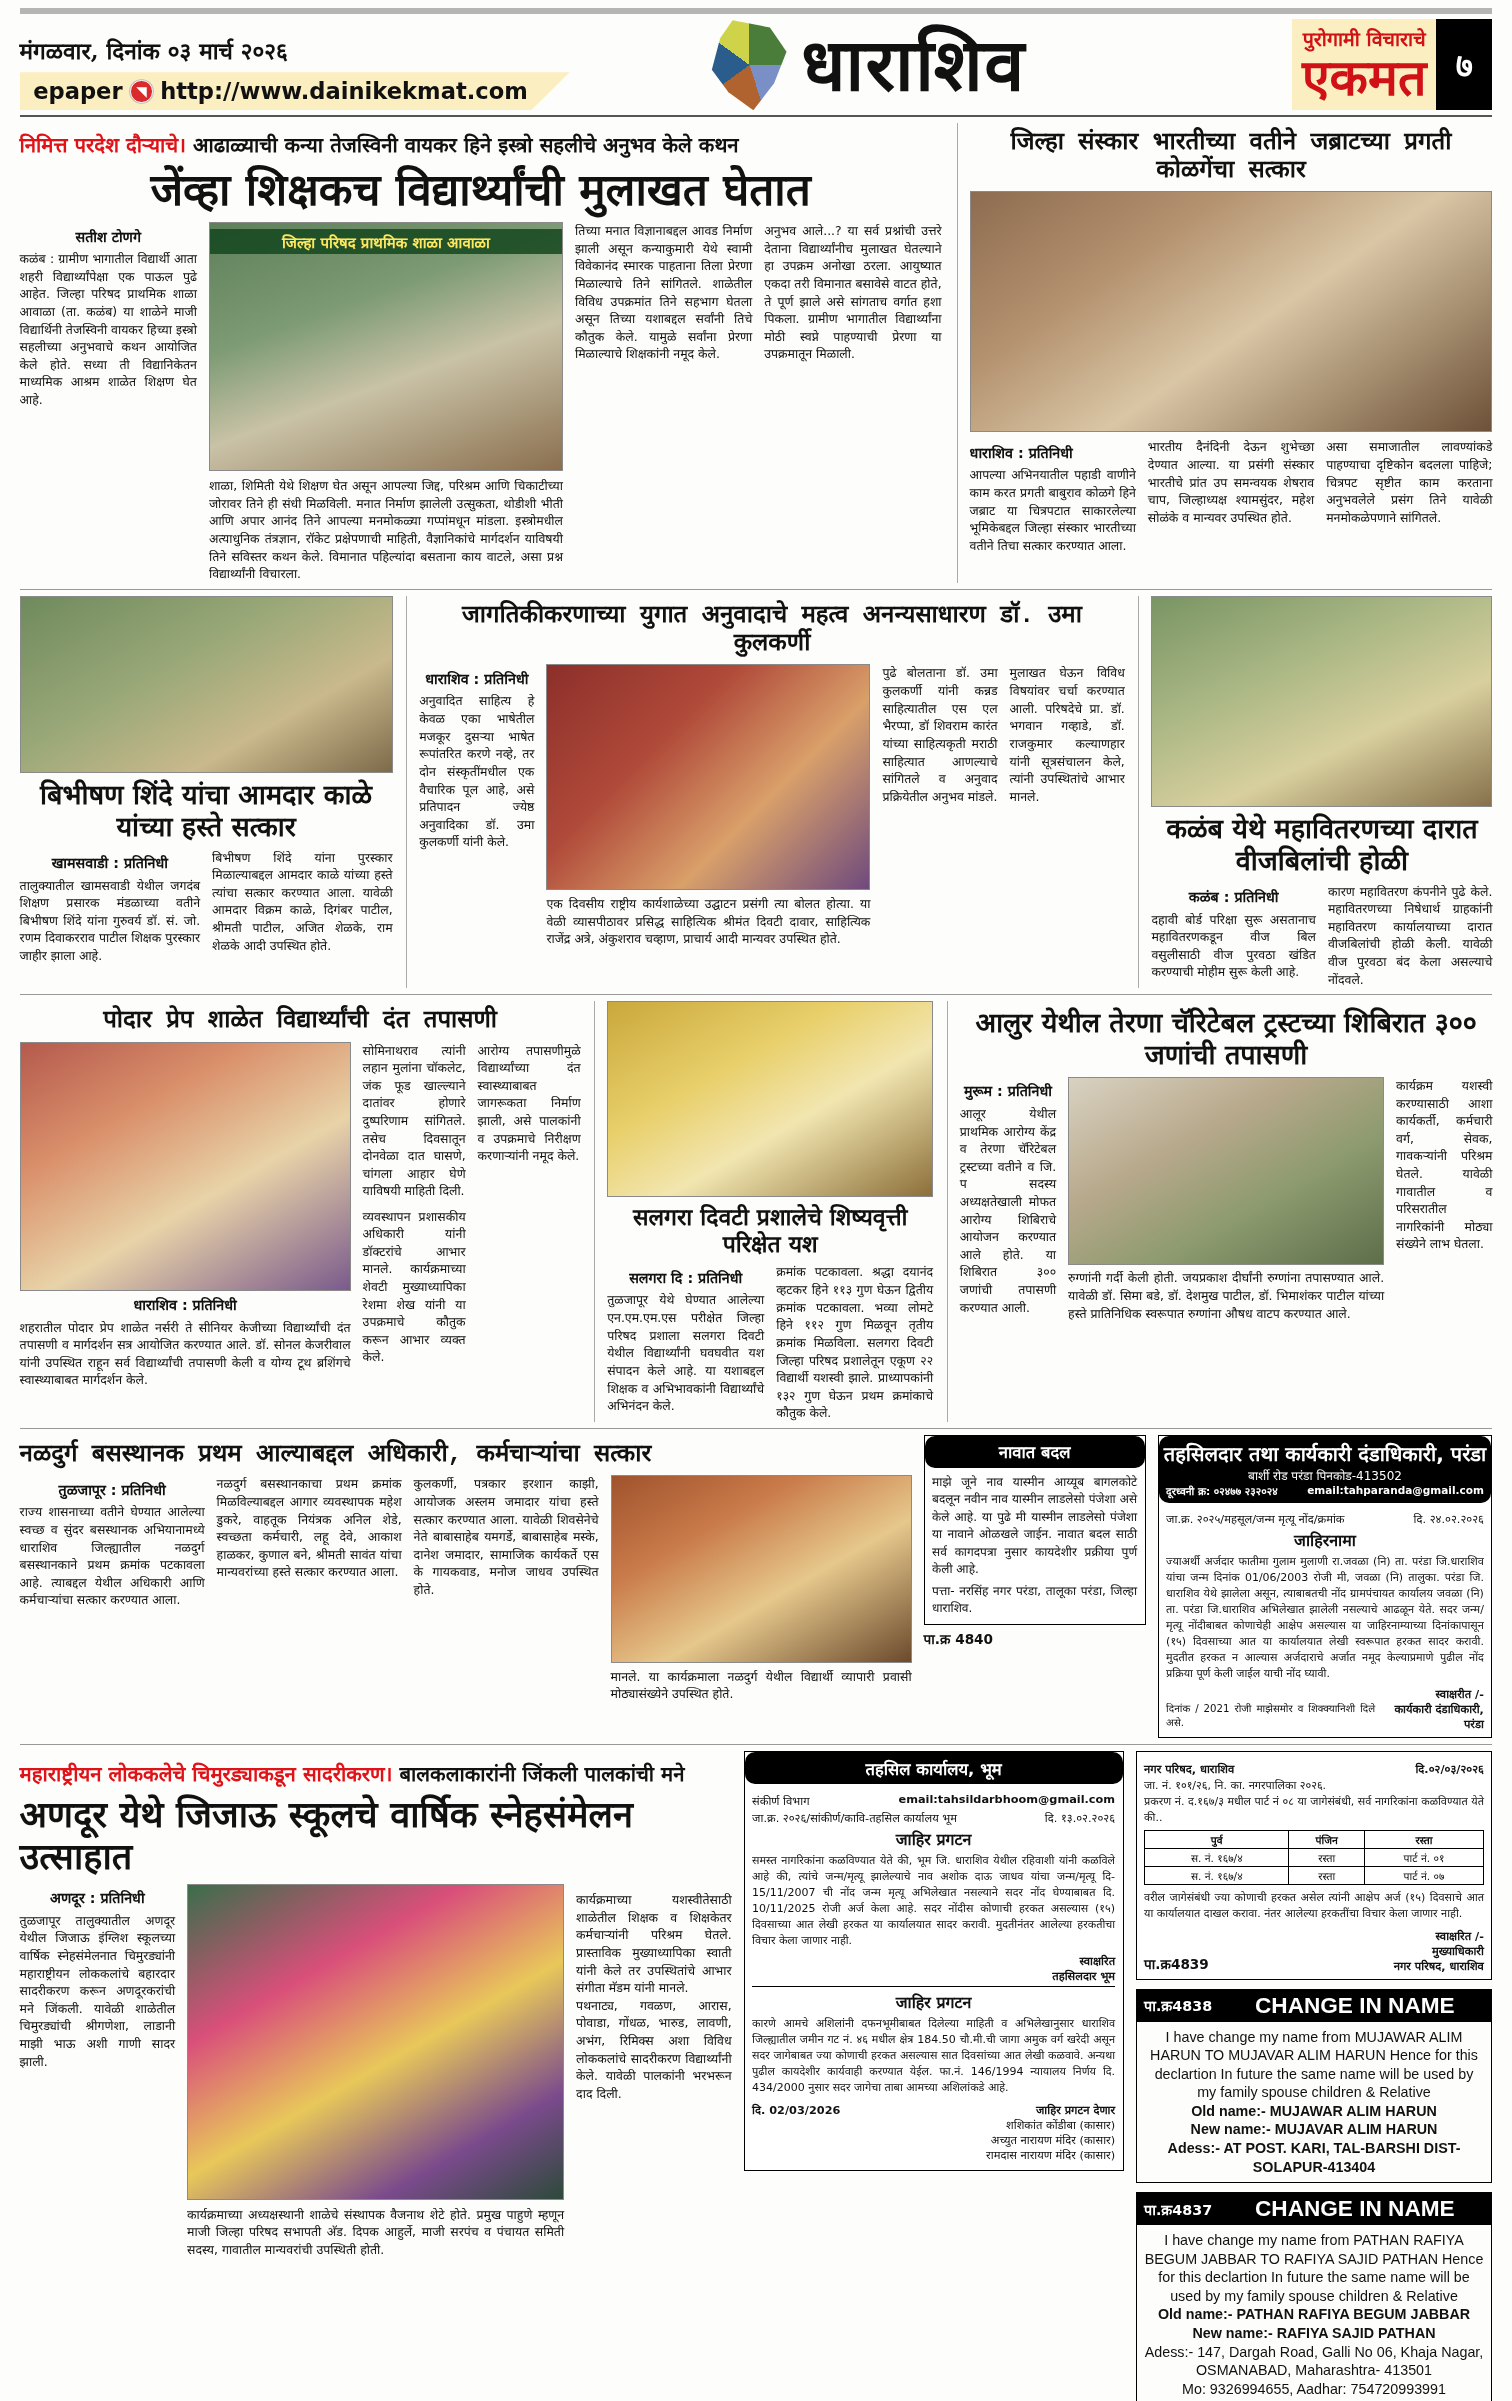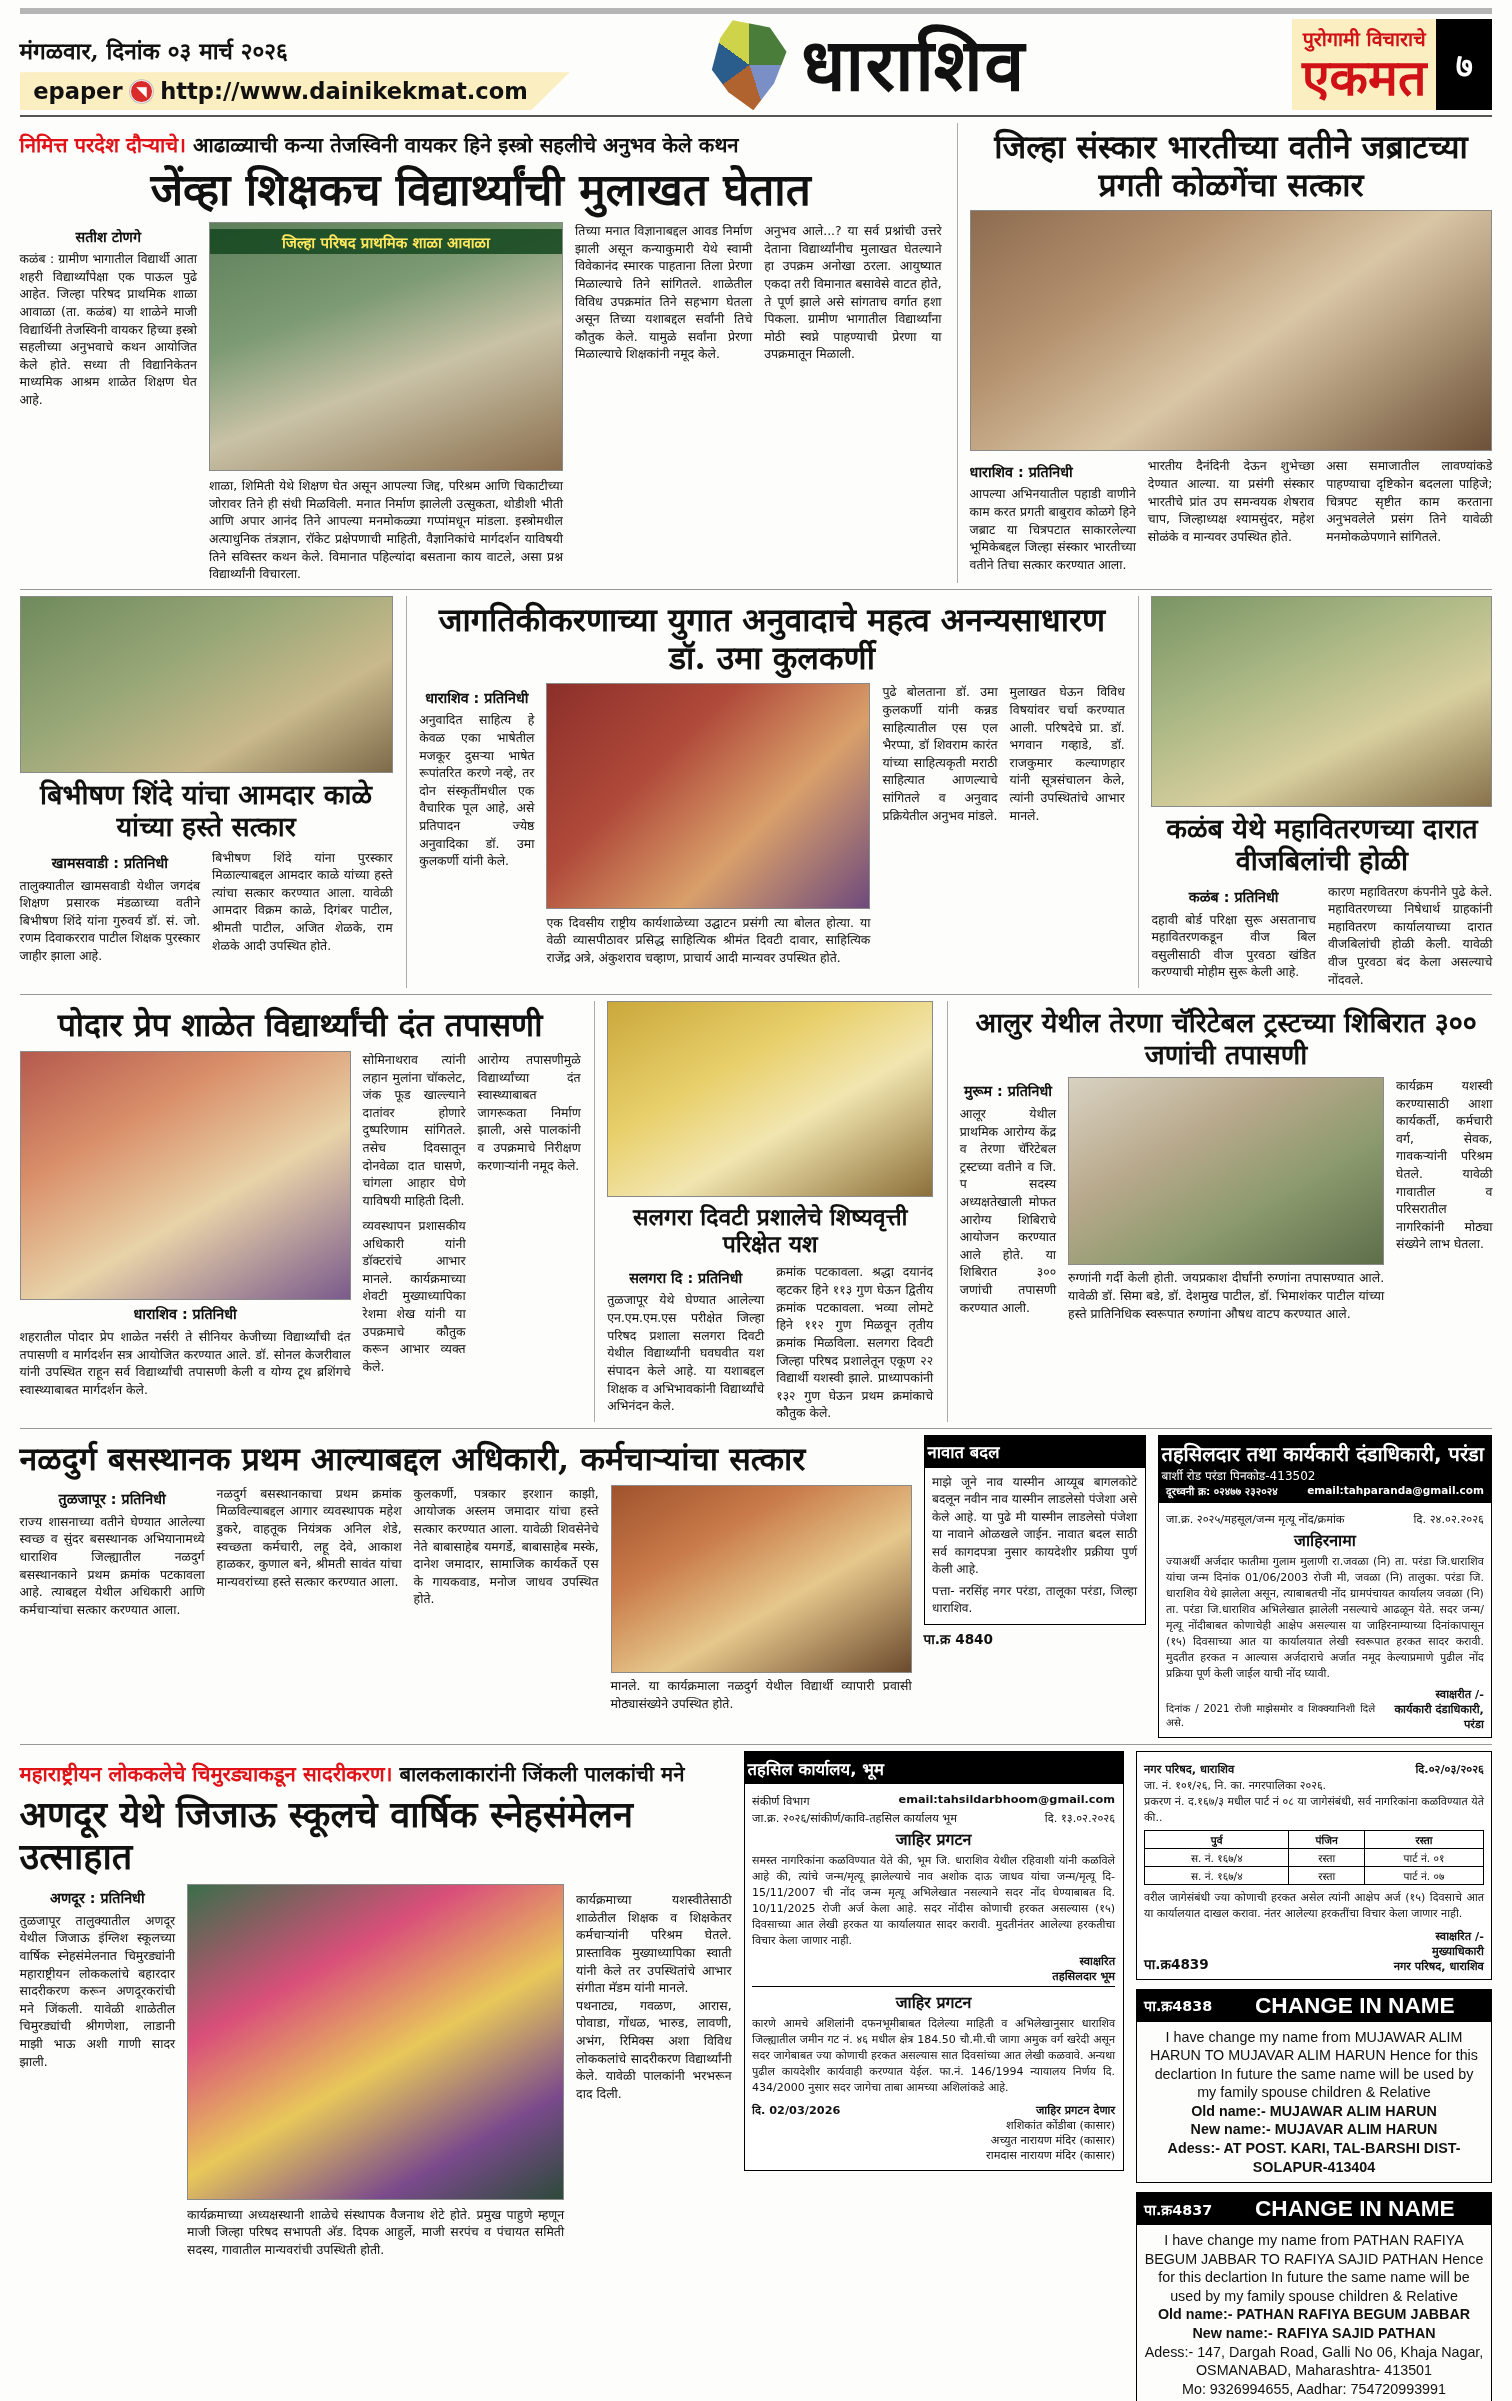--- a/index.html
+++ b/index.html
@@ -19,35 +19,35 @@
   .mast-right { display:flex; align-items:stretch; }
   .tagline-box { background:#fbeec0; text-align:center; padding:6px 10px; }
   .tagline-small { color:#d01217; font-weight:bold; font-size:19.6px; }
   .tagline-big { color:#d01217; font-weight:bold; font-size:50px; line-height:1.05; font-family:"DejaVu Serif", serif; }
   .pageno-box { background:#000; color:#fff; width:56px; display:flex; align-items:center; justify-content:center; font-size:33px; font-weight:bold; }
   
   .kicker { font-size:20.3px; font-weight:bold; margin:7.5px 0 1.5px 0; }
   .kicker .red { color:#e01217; }
   .headline { font-family:"DejaVu Serif", serif; font-weight:bold; text-align:center; line-height:1.18; margin:6px 0; }
   .h-xl { font-size:44px; }
-  .h-lg { font-size:32px; }
+  .h-lg { font-size:24px;font-family:Liberation Mono, monospace; }
   .h-md { font-size:27px; }
   .h-sm { font-size:23px; }
   .byline { font-weight:bold; text-align:center; font-size:14.3px; margin:4.5px 0; }
   .bodytext { font-size:12.4px; line-height:1.42; text-align:justify; }
   .cols { display:flex; gap:12px; }
   .col { flex:1; min-width:0; }
   .photo { border:0.8px solid #8a8a8a; position:relative; overflow:hidden; }
   .photo .cap { position:absolute; top:6px; left:0; right:0; text-align:center; color:#ffe75e; background:rgba(20,70,30,.85); font-weight:bold; font-size:15px; padding:2.3px 0; }
   .rule-b { border-bottom:0.8px solid #999; }
   .vline { border-left:0.8px solid #aaa; padding-left:12px; }
   section { padding:6px 0; }
   
   .nbox { border:1.5px solid #000; background:#fff; }
-  .nbox .bar { background:#000; color:#fff; font-weight:bold; padding:4.5px 3px; }
+  .nbox .bar { background:#000; color:#fff; text-align:center; font-weight:bold; padding:4.5px 3px;border-radius:10px; }
   .nbox .inner { padding:6px 7.5px; }
   .ntitle { text-align:center; font-weight:bold; font-size:16px; margin:3px 0; }
   .nref { display:flex; justify-content:space-between; font-size:11.3px; margin:2.3px 0; }
   .nbody { font-size:11px; line-height:1.45; text-align:justify; }
   .nsign { text-align:right; font-weight:bold; font-size:11.3px; margin-top:4.5px; }
   .ntable { width:100%; border-collapse:collapse; margin:4.5px 0; font-size:10.5px; }
   .ntable th,.ntable td { border:0.8px solid #000; padding:1.5px 4.5px; text-align:center; }
   .refno { font-weight:bold; font-size:13.6px; }
   
   .cbox { border:1.5px solid #000; margin-top:9px; }

